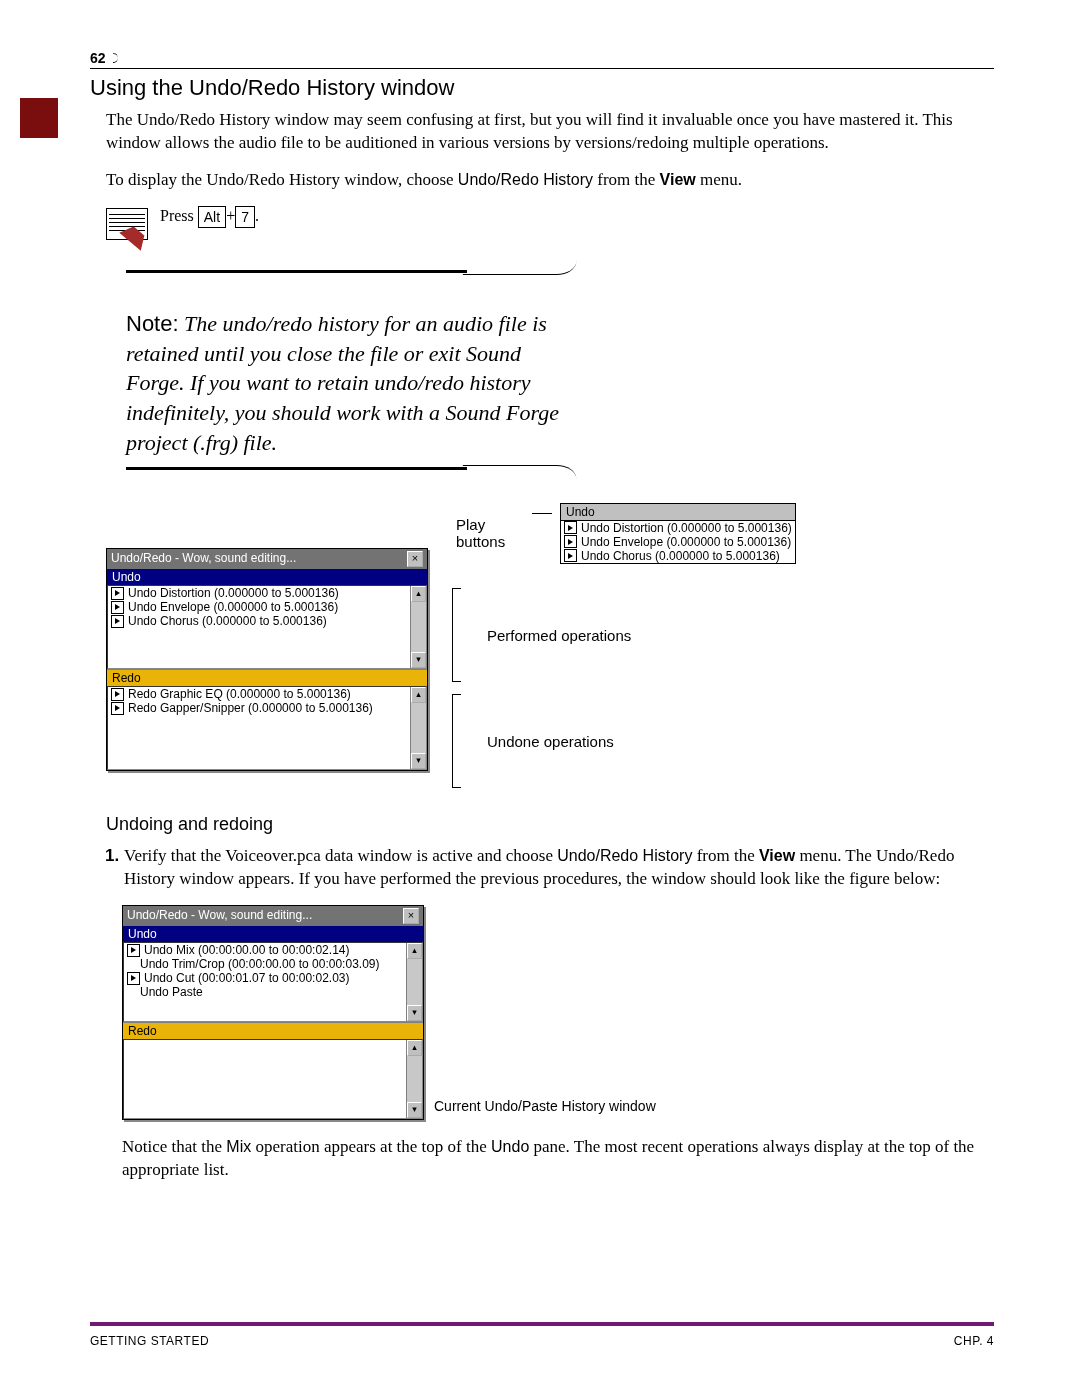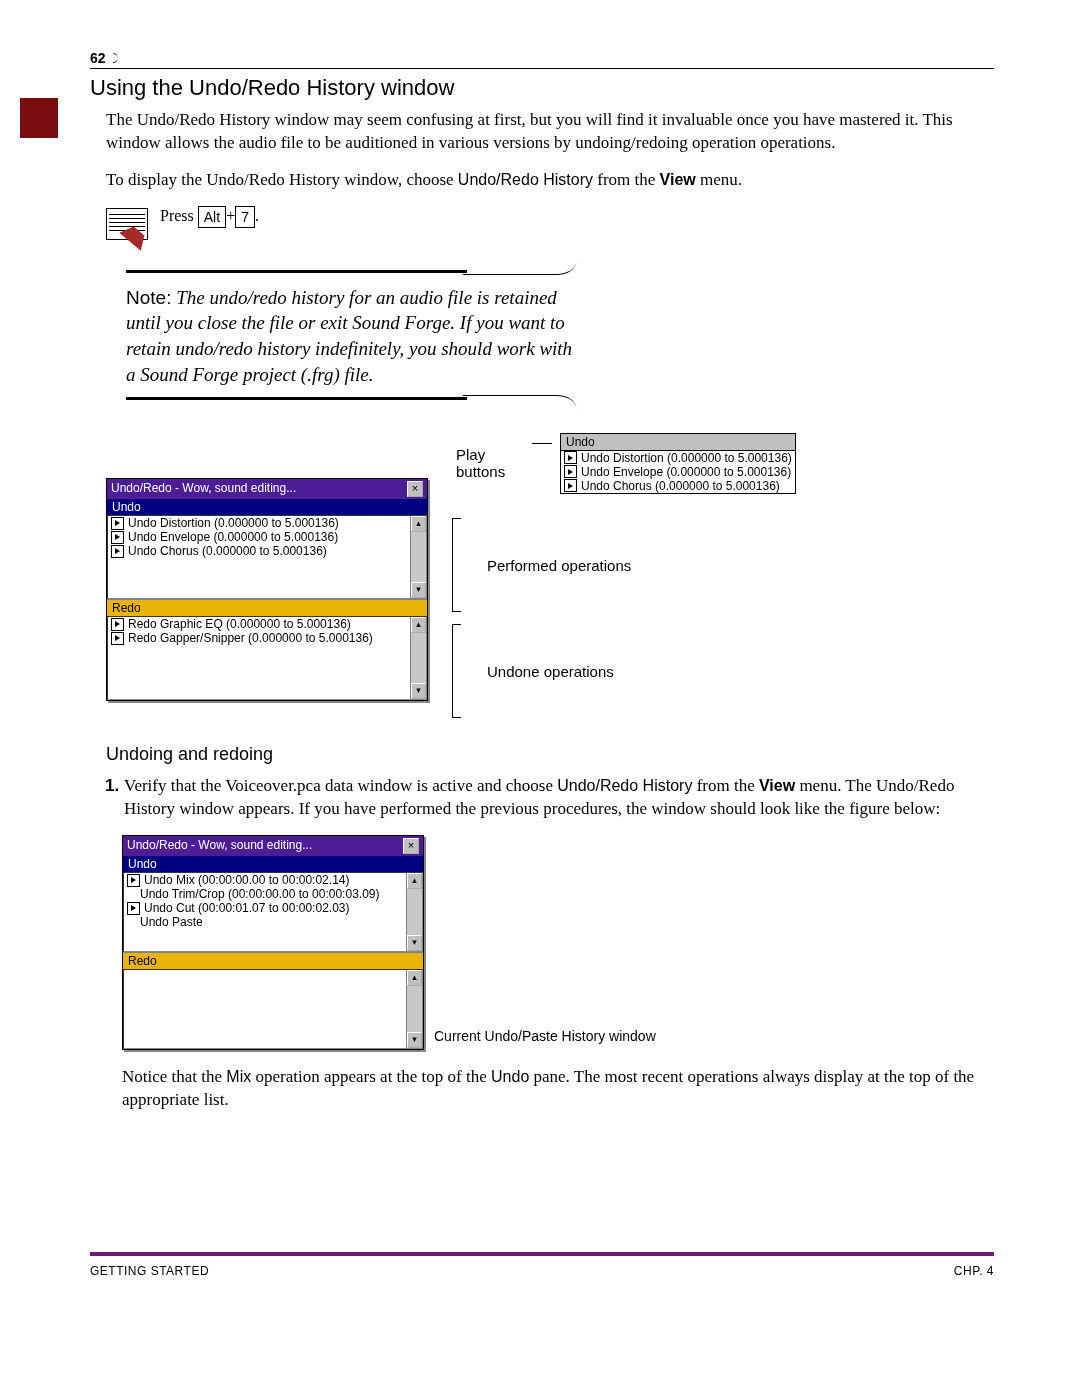--- a/index.html
+++ b/index.html
@@ -127,22 +127,23 @@
     transform: translateY(-10px) scaleX(-1);
     margin-left:-4px;
   }
   .note-rule-bottom {
     border-top: 3px solid #000;
     width: 360px;
     margin-top: 10px;
   }
   .note-text {
     font-style: italic;
-    font-size: 19px;
+    font-size: 22px;
     line-height: 1.35;
+    margin-top: 24px;
   }
   .note-title {
     font-family: Arial, Helvetica, sans-serif;
     font-style: normal;
     font-weight: normal;
   }
   
   .figure-row {
     display: flex;
     align-items: flex-start;
@@ -152,21 +153,21 @@
   }
   .win {
     width: 320px;
     border: 1px solid #000;
     font-family: Tahoma, Arial, sans-serif;
     font-size: 12px;
     background: #c0c0c0;
     box-shadow: 2px 2px 0 #888;
   }
   .titlebar {
-    background: #4c1d95;
+    background: #737373;
     color: #fff;
     padding: 2px 4px;
     display: flex;
     justify-content: space-between;
     font-size: 12px;
   }
   .closebtn {
     background: #c0c0c0;
     color: #000;
     width: 14px; height: 14px;
@@ -287,21 +288,21 @@
 <body>
 
 <div class="page">
   <div class="sidebar-square"></div>
 
   <div class="page-num">62</div>
   <div class="thin-rule"></div>
 
   <h2 class="section">Using the Undo/Redo History window</h2>
 
-  <p class="body-text">The Undo/Redo History window may seem confusing at first, but you will find it invaluable once you have mastered it. This window allows the audio file to be auditioned in various versions by undoing/redoing operation operations.</p>
+  <p class="body-text">The Undo/Redo History window may seem confusing at first, but you will find it invaluable once you have mastered it. This window allows the audio file to be auditioned in various versions by versions/redoing multiple operations.</p>
 
   <p class="body-text">
     <span>To display the Undo/Redo History window, choose </span><span class="ui-label">Undo/Redo History</span><span> from the </span><span class="ui-label bold">View</span><span> menu.</span>
   </p>
 
   <div class="kb-row">
     <div class="kb-icon">
         <div class="kb-cursor"></div>
       </div>
     <div>

